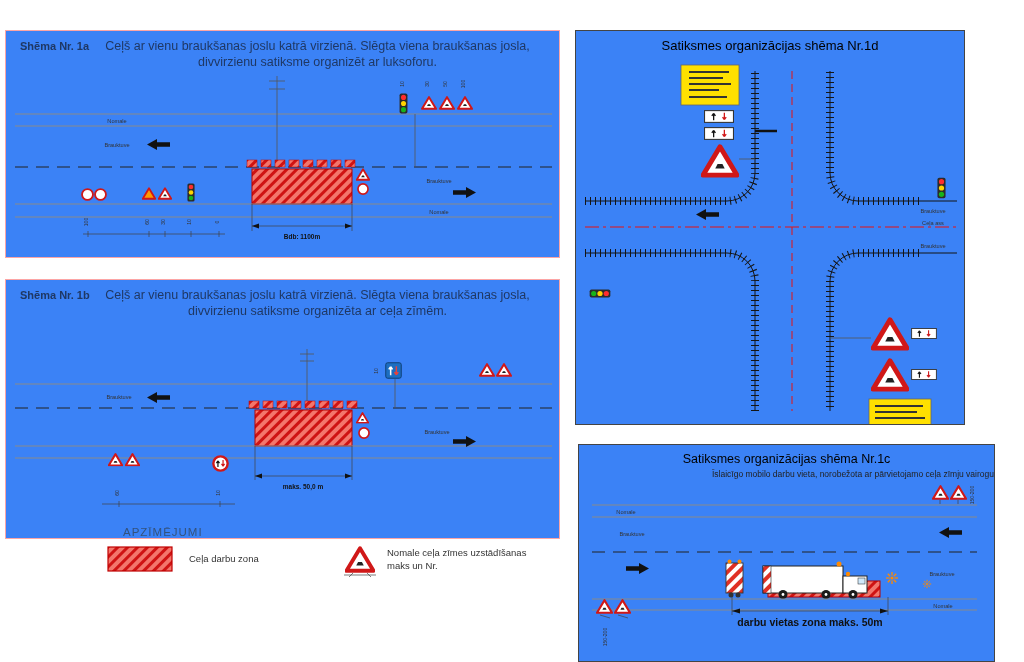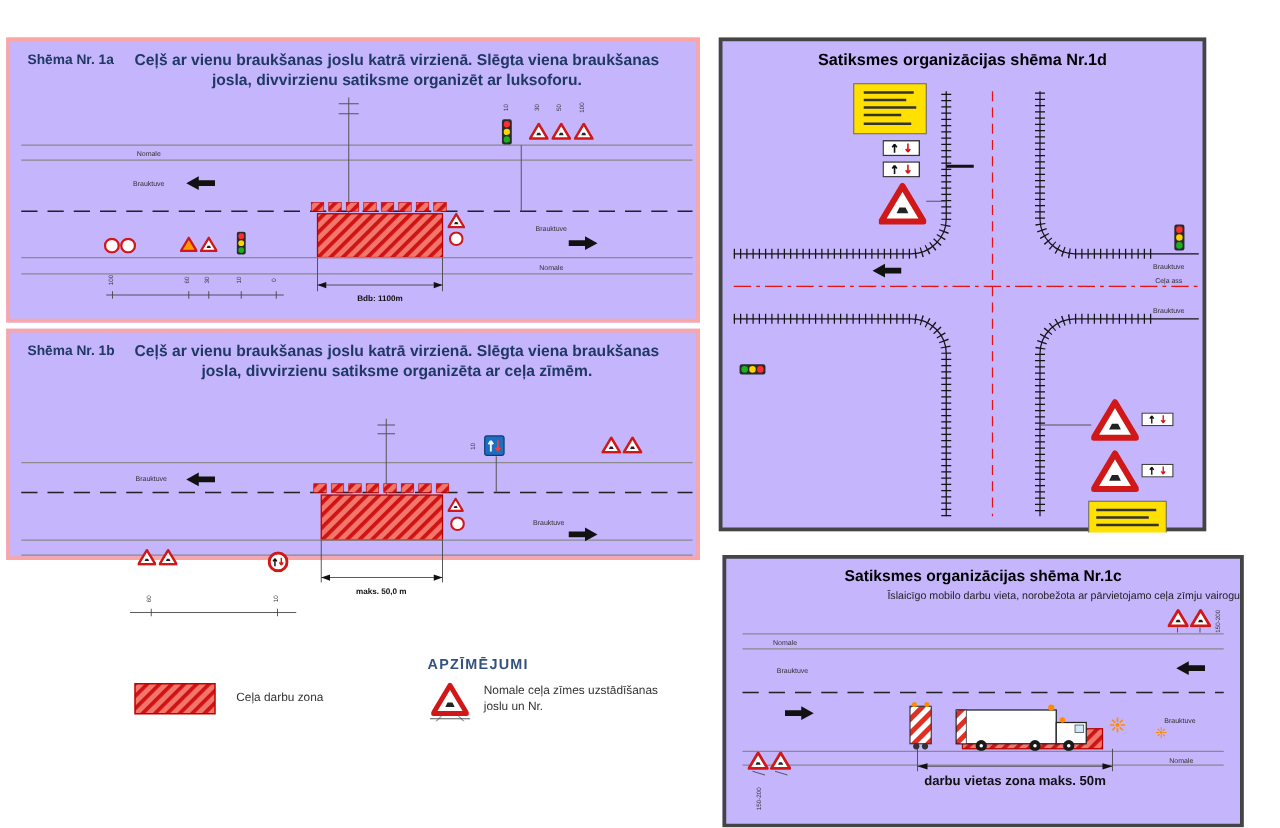--- a/index.html
+++ b/index.html
@@ -1,26 +1,26 @@
 <!DOCTYPE html>
 <html><head>
 <meta charset="utf-8">
 <style>
   *{box-sizing:border-box}
   html,body{margin:0;padding:0;background:#fff}
   body{font-family:"Liberation Sans",sans-serif}
   .canvas{position:relative;width:1024px;height:662px;background:#fff;overflow:hidden}
-  .panel{position:absolute;background:#c4b5fd;border:3px solid #fca5a5}
+  .panel{position:absolute;background:#3b82f6;border:1px solid #fca5a5}
   .panel-1a{left:5px;top:30px;width:555px;height:228px}
-  .panel-1b{left:5px;top:263px;width:555px;height:185px}
+  .panel-1b{left:5px;top:279px;width:555px;height:260px}
   .panel-1d{left:575px;top:30px;width:390px;height:395px;border-color:#444}
   .panel-1c{left:578px;top:444px;width:417px;height:218px;border-color:#444}
   .panel-code{position:absolute;left:14px;top:9px;color:#1f3864;font-weight:bold;font-size:11px;white-space:nowrap}
-  .panel-title{position:absolute;left:95px;right:25px;top:7px;color:#1f3864;font-weight:bold;font-size:12.5px;text-align:center;line-height:1.3}
-  .rtitle{position:absolute;left:0;right:0;top:7px;text-align:center;color:#000;font-weight:bold;font-size:13px}
+  .panel-title{position:absolute;left:95px;right:25px;top:7px;color:#1f3864;font-weight:normal;font-size:12.5px;text-align:center;line-height:1.3}
+  .rtitle{position:absolute;left:0;right:0;top:7px;text-align:center;color:#000;font-weight:normal;font-size:13px}
   .rsub{position:absolute;left:0;right:0;top:24px;text-align:right;color:#222;font-size:8.5px}
   .drw{position:absolute;left:1px}
   .drw-1a{top:40px}
   .drw-1b{top:66px}
   .drw-1d{top:28px}
   .drw-1c{top:34px}
   svg text{font-family:"Liberation Sans",sans-serif}
   .lbl{font-size:5.6px;fill:#333;text-anchor:middle}
   .tick{font-size:5px;fill:#333;text-anchor:middle}
   .dim{font-size:6.5px;fill:#111;text-anchor:middle;font-weight:bold}
@@ -28,21 +28,21 @@
   .gline{stroke:#8a8a8a;stroke-width:1}
   .dline{stroke:#222;stroke-width:1.1;stroke-dasharray:13 8;fill:none}
   .thin{stroke:#444;stroke-width:0.7;fill:none}
   .pole{stroke:#555;stroke-width:0.8;fill:none}
   .redl{stroke:#e81212;stroke-width:1;fill:none}
   .comb{stroke:#151515;stroke-width:8;stroke-dasharray:1 4;fill:none}
   .edge{stroke:#151515;stroke-width:1;fill:none}
   .zone{fill:url(#redhatch);stroke:#b40000;stroke-width:1}
   .bar{fill:url(#redhatch);stroke:#c00000;stroke-width:0.5}
   .legend{position:absolute;left:95px;top:520px;width:470px;height:90px}
-  .legend-title{position:absolute;left:28px;top:6px;width:300px;text-align:right;color:#33527d;font-weight:bold;font-size:11.5px;letter-spacing:1px}
+  .legend-title{position:absolute;left:28px;top:6px;width:300px;text-align:left;color:#33527d;font-weight:normal;font-size:11.5px;letter-spacing:1px}
   .legend-label{position:absolute;color:#333;font-size:9.5px;line-height:1.35}
 </style>
 </head>
 <body>
 
 <svg width="0" height="0" style="position:absolute" aria-hidden="true">
 <defs>
   <pattern id="redhatch" width="7" height="7" patternUnits="userSpaceOnUse" patternTransform="rotate(45)">
     <rect width="7" height="7" fill="#f3766c"></rect>
     <rect x="0" y="0" width="3" height="7" fill="#cf1313"></rect>
@@ -388,17 +388,17 @@
     </svg>
     <div class="legend-label" style="left:94px;top:33px">Ceļa darbu zona</div>
     <svg style="position:absolute;left:245px;top:24px" width="40" height="34" viewBox="0 0 40 34">
       <line class="thin" x1="4" y1="31" x2="36" y2="31"></line>
       <line class="thin" x1="13" y1="29" x2="9" y2="33"></line>
       <line class="thin" x1="27" y1="29" x2="31" y2="33"></line>
       <use href="#sym-tri" xlink:href="#sym-tri" x="5" y="2" width="30" height="27"></use>
     </svg>
     <div class="legend-label" style="left:292px;top:27px">
       <div>Nomale ceļa zīmes uzstādīšanas</div>
-      <div>joslu un Nr.</div>
+      <div>maks un Nr.</div>
     </div>
   </section>
 
 </div>
 
 </body></html>

